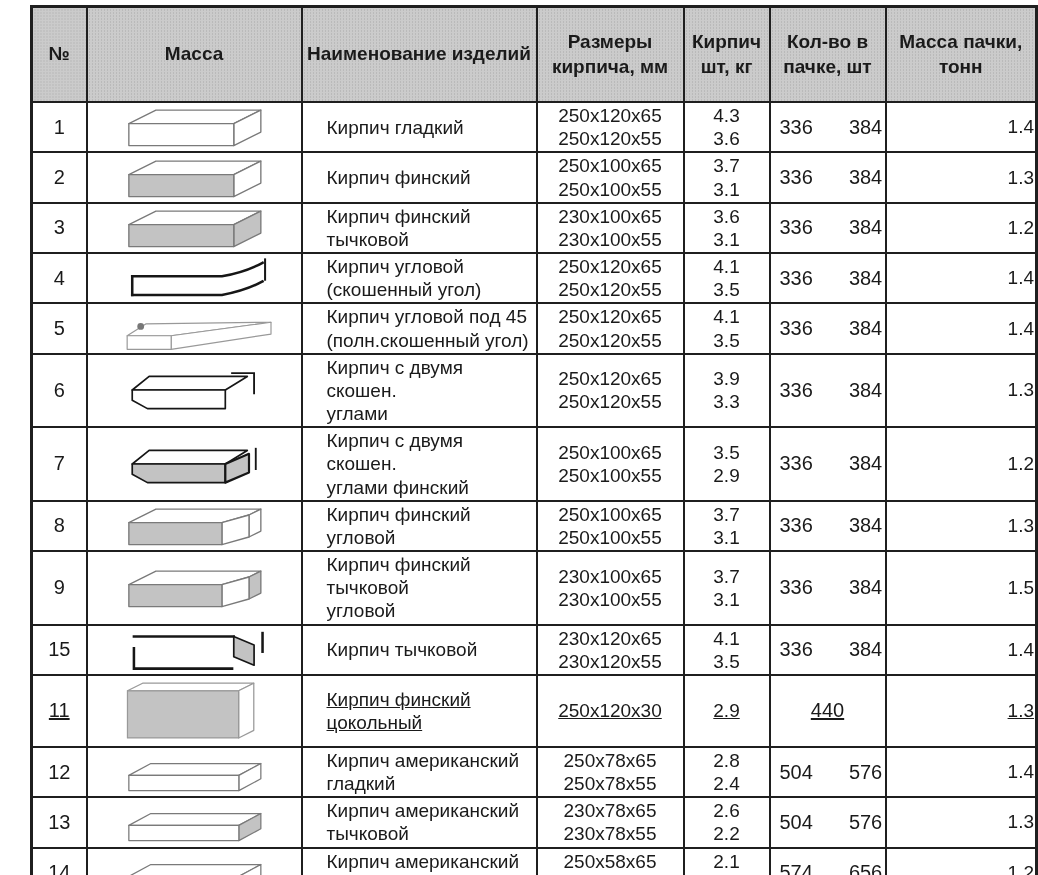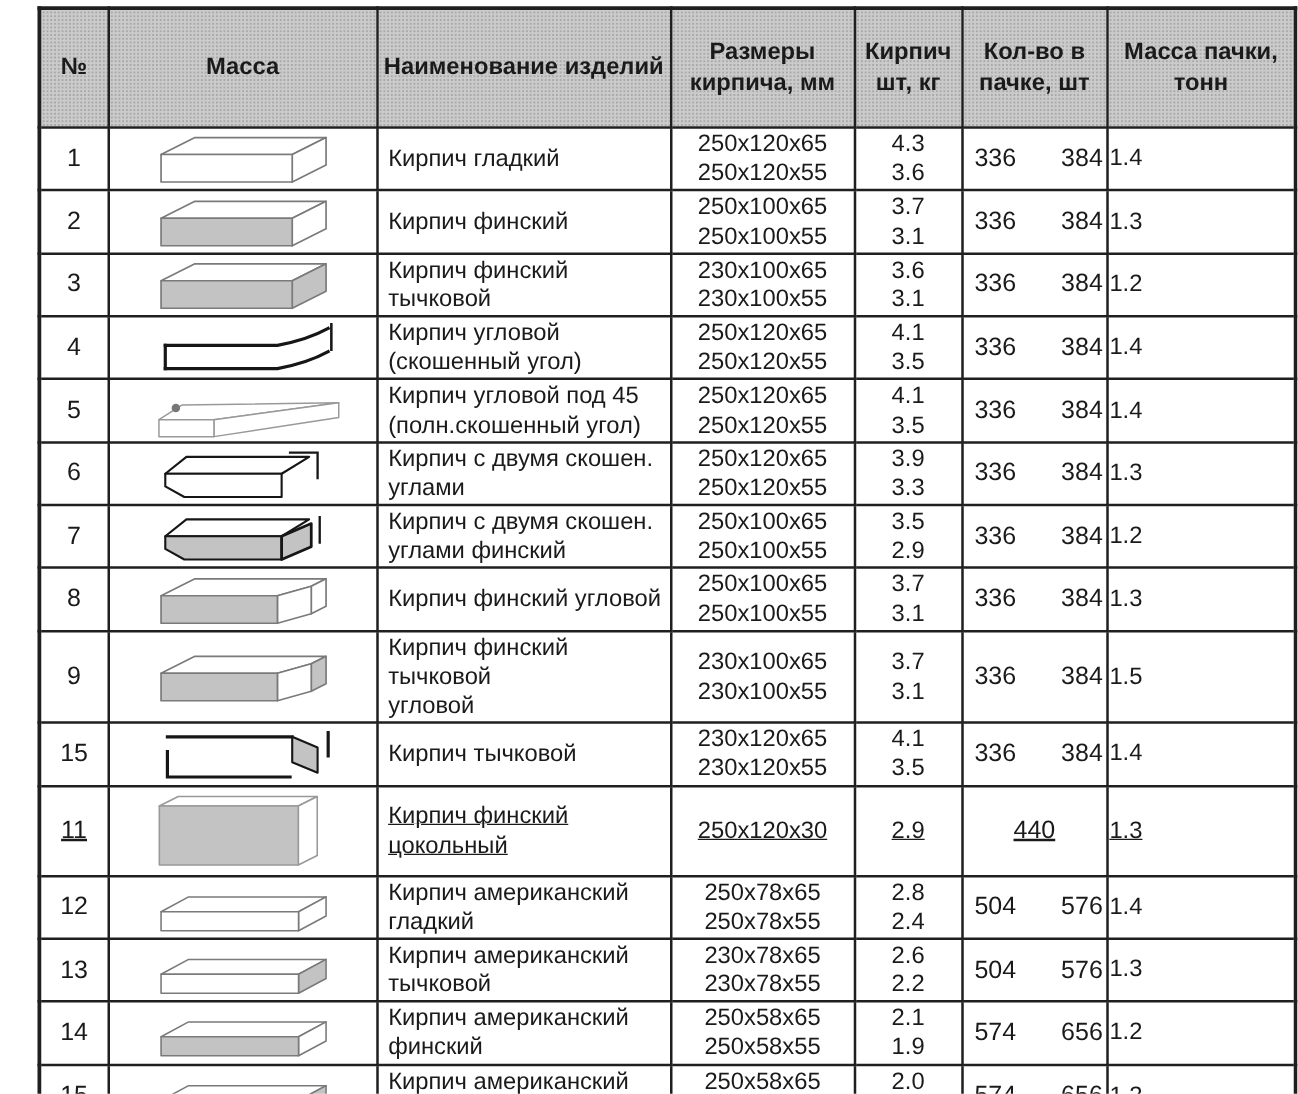--- a/index.html
+++ b/index.html
@@ -13,28 +13,28 @@
            vertical-align:middle;white-space:pre-line;line-height:1.3;
            background-color:#cbcbcb;
            background-image:radial-gradient(#a8a8a8 0.8px, rgba(0,0,0,0) 1px);
            background-size:3px 3px;}
   tbody tr{height:48px;}
   tbody tr.tall{height:72px;text-decoration:underline;}
   tbody td{font-size:19px;vertical-align:middle;background:#fff;}
   td.c-num{text-align:center;font-size:20px;}
   td.c-sketch{text-align:center;padding:1px 2px;}
   td.c-sketch svg{display:block;margin:0 auto;}
-  td.c-name{text-align:left;padding-left:8px;padding-right:4px;
+  td.c-name{text-align:left;padding-left:24px;padding-right:4px;
             white-space:pre-line;line-height:1.22;}
   td.c-sizes,td.c-mass{text-align:center;white-space:pre-line;line-height:1.22;}
   td.c-pack{padding:0;}
   .pack-inner{display:flex;justify-content:space-between;align-items:flex-start;
               padding:0 6px 0 9px;font-size:20px;gap:36px;}
   .pack-inner.single{justify-content:center;padding:0;}
-  td.c-pmass{text-align:left;}
+  td.c-pmass{text-align:right;}
 </style>
 </head>
 <body>
 
 <div class="table-wrap">
   <table>
     <colgroup>
       <col style="width:55px">
         <col style="width:215px">
         <col style="width:235px">

